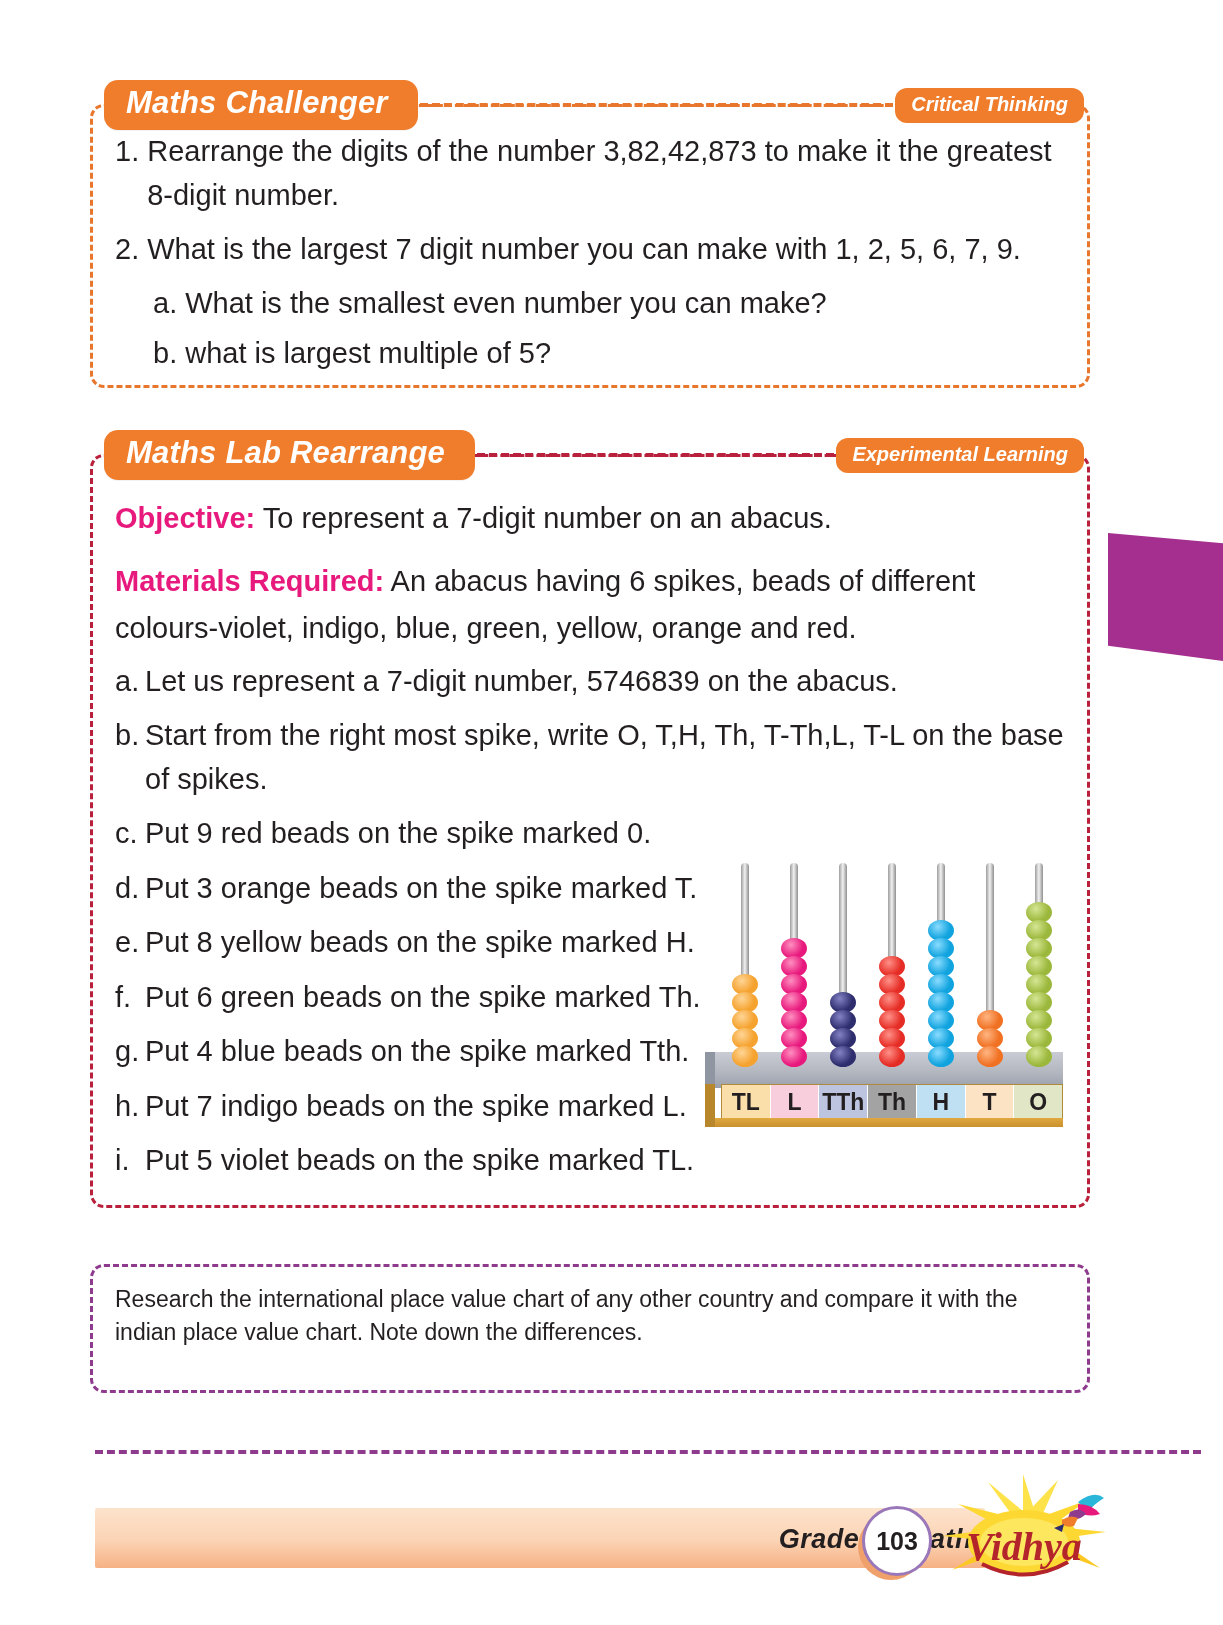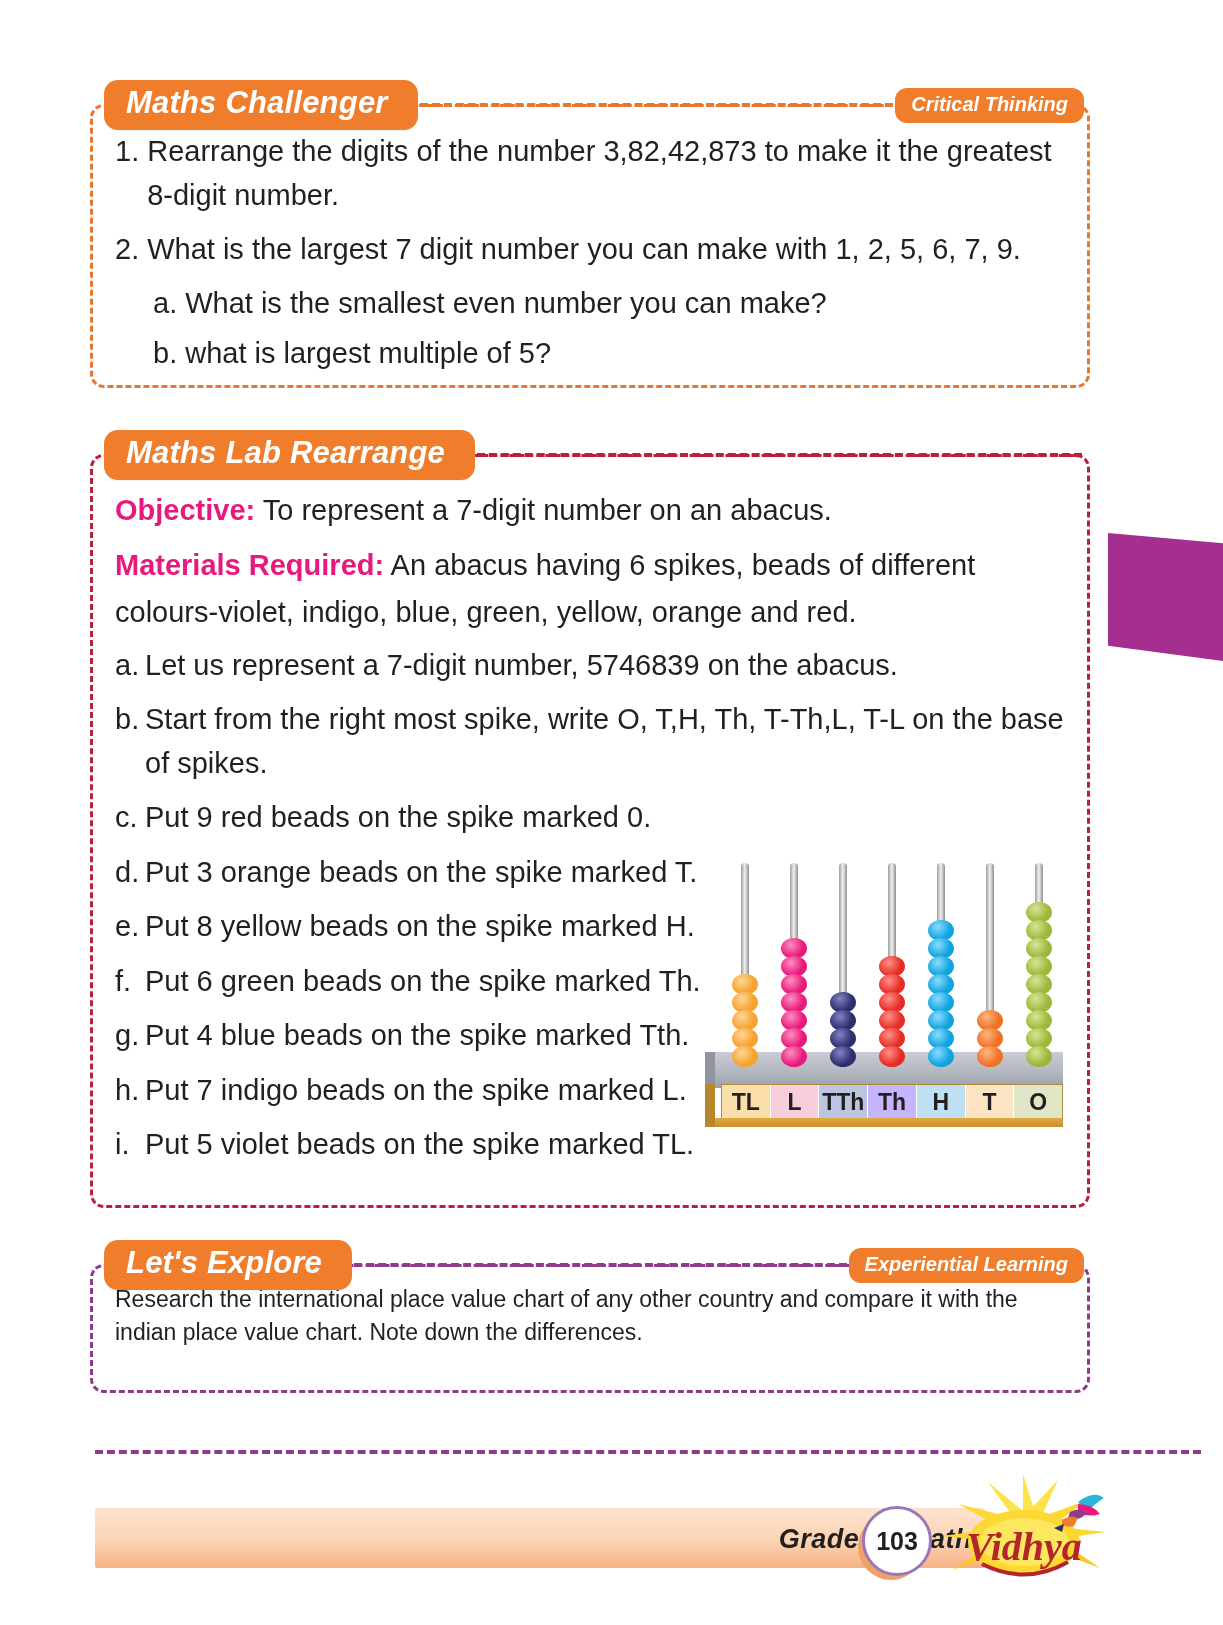--- a/index.html
+++ b/index.html
@@ -76,21 +76,21 @@
     display:flex;
     align-items:flex-start;
   }
   .q .mk{flex:0 0 auto;padding-right:8px;}
   .q .tx{flex:1 1 auto;}
   .q.indent{padding-left:38px;margin-bottom:6px;}
 
   .lab-line{
     font-size:29px;
     line-height:1.62;
-    margin:8px 0 8px 0;
+    margin:16px 0 8px 0;
   }
   .lab-line .lbl{color:#e8197d;font-weight:bold;}
   .method-hd{font-size:29px;color:#e8197d;font-weight:bold;margin:4px 0 10px 0;}
 
   .step{
     font-size:29px;
     line-height:1.5;
     margin:0 0 11px 0;
     display:flex;
     align-items:flex-start;
@@ -276,20 +276,21 @@
         <div class="step" style="width:615px;">
           <span class="mk">i.</span>
           <span class="tx">Put 5 violet beads on the spike marked TL.</span>
         </div>
 
       </div>
     </div>
     <div class="hdr-row">
       <div class="hdr-pill">Maths Lab Rearrange</div>
       <div class="hdr-dash crimson"></div>
+      <div class="hdr-badge">Experimental Learning</div>
     </div>
   </div>
 
   <div class="abacus">
     <div class="abc-spikes" id="abc-spikes">
         <div class="spike-col" style="left: 18.4286px;">
           <div class="rod" style="height: 200px;"></div>
           <div class="beads">
             <div class="bead" style="background: radial-gradient(circle at 38% 32%, rgb(255, 213, 150) 0%, rgb(245, 162, 46) 58%, rgb(245, 162, 46) 100%);"></div>
             <div class="bead" style="background: radial-gradient(circle at 38% 32%, rgb(255, 213, 150) 0%, rgb(245, 162, 46) 58%, rgb(245, 162, 46) 100%);"></div>
@@ -364,40 +365,35 @@
             <div class="bead" style="background: radial-gradient(circle at 38% 32%, rgb(213, 230, 148) 0%, rgb(156, 184, 60) 58%, rgb(156, 184, 60) 100%);"></div>
             <div class="bead" style="background: radial-gradient(circle at 38% 32%, rgb(213, 230, 148) 0%, rgb(156, 184, 60) 58%, rgb(156, 184, 60) 100%);"></div>
           </div>
         </div>
       </div>
     <div class="abc-base"></div>
     <div class="abc-labels" id="abc-labels">
         <div class="abc-lab" style="background: rgb(251, 223, 171);">TL</div>
         <div class="abc-lab" style="background: rgb(248, 205, 220);">L</div>
         <div class="abc-lab" style="background: rgb(188, 196, 224);">TTh</div>
-        <div class="abc-lab" style="background: #c4b5fd;">Th</div>
+        <div class="abc-lab" style="background: #a3a3a3;">Th</div>
         <div class="abc-lab" style="background: rgb(191, 223, 243);">H</div>
         <div class="abc-lab" style="background: rgb(251, 227, 196);">T</div>
         <div class="abc-lab" style="background: rgb(225, 231, 198);">O</div>
       </div>
     <div class="abc-shelf"></div>
   </div>
 
   <div class="edge-tab"></div>
 
   <div class="section" style="left:90px;top:1238px;width:1000px;height:155px;">
     <div class="box-body purple">
       <div class="content" style="padding-top:16px;">
         <p class="explore-text">Research the international place value chart of any other country and compare it with the indian place value chart. Note down the differences.</p>
       </div>
-    </div>
-    <div class="hdr-row">
-      <div class="hdr-pill">Let's Explore</div>
-      <div class="hdr-dash purple"></div>
-      <div class="hdr-badge">Experiential Learning</div>
     </div>
   </div>
 
   <div class="footer">
     <div class="foot-dash"></div>
     <div class="foot-bar"></div>
     <div class="foot-text">Grade 5  |  Maths  |  CB 1</div>
     <div class="page-circle">103</div>
     <div class="logo">
       <svg width="190" height="140" viewBox="0 0 190 140">

